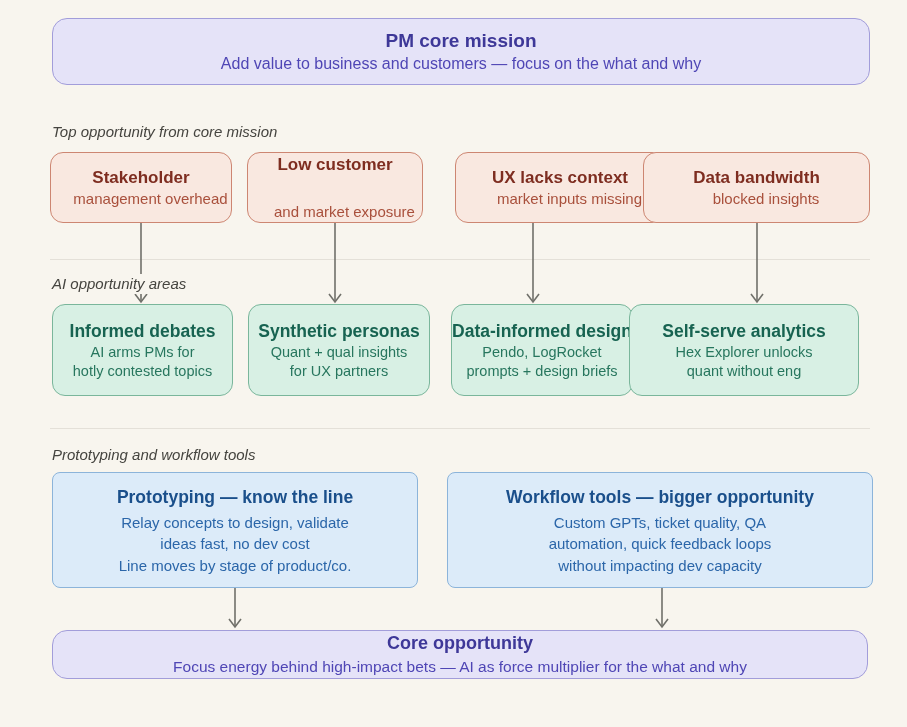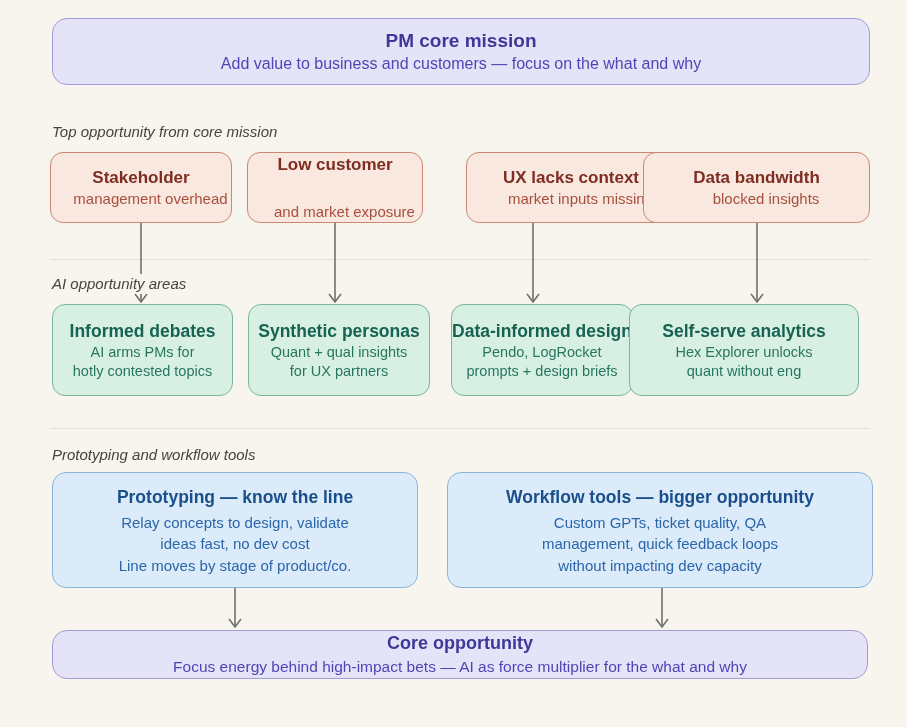--- a/index.html
+++ b/index.html
@@ -42,21 +42,21 @@
   .green{
     background:#d8f0e4;
     border:1.5px solid #7ab69b;
   }
   .green .title{font-size:17.5px;font-weight:bold;color:#176351;line-height:24px;}
   .green .sub{font-size:14.5px;color:#27765e;line-height:19px;}
   
   .blue{
     background:#dcebf9;
     border:1.5px solid #8cb4da;
-    border-radius:14px;
+    border-radius:8px;
   }
   .blue .title{font-size:17.5px;font-weight:bold;color:#1a4f8b;line-height:26px;margin-bottom:2px;}
   .blue .sub{font-size:15px;color:#2b66a9;line-height:21.5px;}
   .section-label{
     position:absolute;
     font-size:15px;
     font-style:italic;
     color:#45443f;
     background:#f8f5ee;
     line-height:20px;
@@ -106,21 +106,21 @@
   <div class="section-label" style="left:52px;top:122px;">Top opportunity from core mission</div>
 
   <div class="box red" style="left:50px;top:152px;width:182px;height:71px;">
     <div class="title">Stakeholder</div>
     <div class="sub">management overhead</div>
   </div>
   <div class="box red" style="left:247px;top:152px;width:176px;height:71px;justify-content:space-between;">
     <div class="title">Low customer</div>
     <div class="sub">and market exposure</div>
   </div>
-  <div class="box red" style="left:466px;top:152px;width:210px;height:71px;">
+  <div class="box red" style="left:455px;top:152px;width:210px;height:71px;">
     <div class="title">UX lacks context</div>
     <div class="sub">market inputs missing</div>
   </div>
   <div class="box red" style="left:643px;top:152px;width:227px;height:71px;">
     <div class="title">Data bandwidth</div>
     <div class="sub">blocked insights</div>
   </div>
 
   <div class="section-label" style="left:52px;top:274px;">AI opportunity areas</div>
 
@@ -149,21 +149,21 @@
 
   <div class="box blue" style="left:52px;top:472px;width:366px;height:116px;">
     <div class="title">Prototyping — know the line</div>
     <div class="sub">Relay concepts to design, validate</div>
     <div class="sub">ideas fast, no dev cost</div>
     <div class="sub">Line moves by stage of product/co.</div>
   </div>
   <div class="box blue" style="left:447px;top:472px;width:426px;height:116px;">
     <div class="title">Workflow tools — bigger opportunity</div>
     <div class="sub">Custom GPTs, ticket quality, QA</div>
-    <div class="sub">management, quick feedback loops</div>
+    <div class="sub">automation, quick feedback loops</div>
     <div class="sub">without impacting dev capacity</div>
   </div>
 
   <div class="box purple" style="left:52px;top:630px;width:816px;height:49px;">
     <div class="title" style="font-size:18px;">Core opportunity</div>
     <div class="sub" style="font-size:15.5px;">Focus energy behind high-impact bets — AI as force multiplier for the what and why</div>
   </div>
 
 </div>
 

